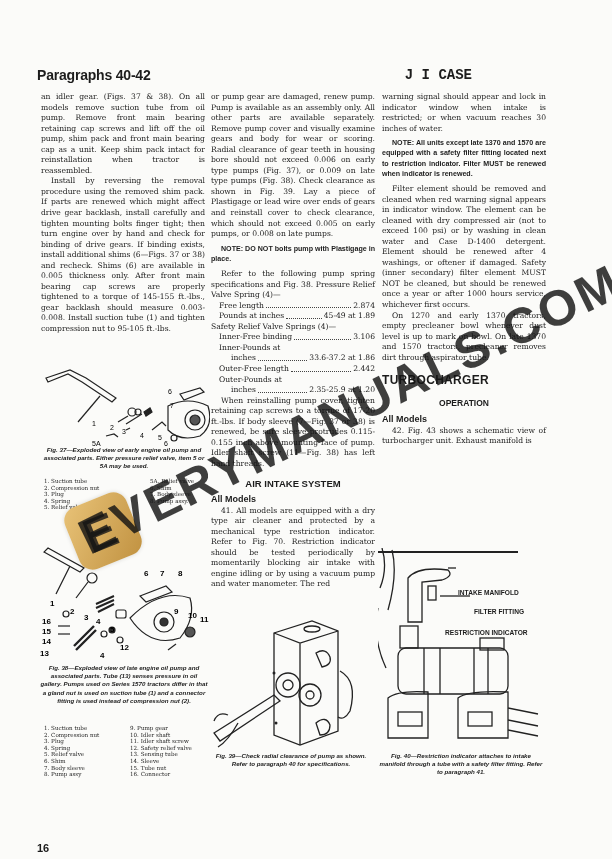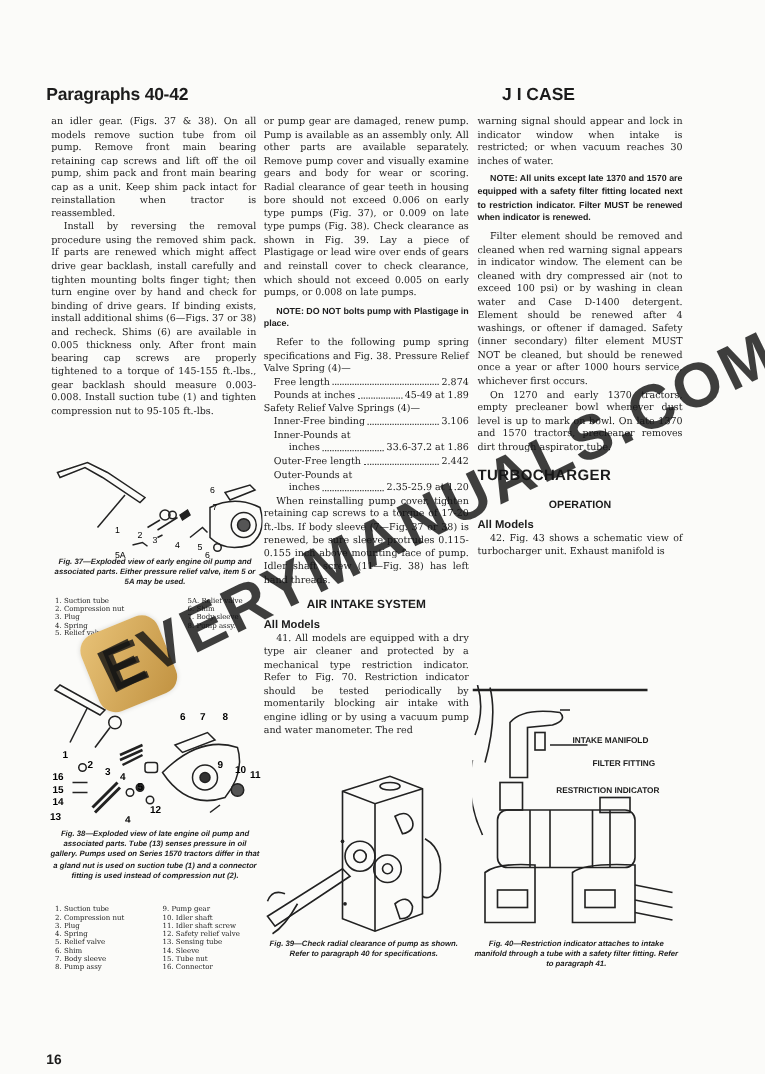--- a/index.html
+++ b/index.html
@@ -2,21 +2,21 @@
 <html><head>
 <meta charset="utf-8">
 <style>
   html, body { margin:0; padding:0; }
   body {
     width:612px; height:859px; background:#fbfbf9; position:relative; overflow:hidden;
     font-family:"DejaVu Serif", serif; color:#1c1c1c;
   }
   .page { position:absolute; left:0; top:0; width:612px; height:859px;margin-top:28px; }
   .hdr-left { position:absolute; left:37px; top:39px; font-family:"Liberation Sans", sans-serif; font-weight:bold; font-size:14px; letter-spacing:-0.2px; }
-  .hdr-right { position:absolute; right:152px; top:39px; font-family:Liberation Sans, sans-serif; font-weight:bold; font-size:14px; }
+  .hdr-right { position:absolute; right:140px; top:39px; font-family:Liberation Mono, monospace; font-weight:bold; font-size:14px; }
   .col { position:absolute; font-size:7.6px; line-height:10.55px; text-align:justify; }
   .col p { margin:0; text-indent:10px; }
   .col p.noind { text-indent:0; }
   .note { font-family:Liberation Sans, sans-serif; font-weight:bold; font-size:7.1px; line-height:10.2px; margin:4px 0 5px 0 !important; text-indent:10px; }
   .spec-row { display:flex; justify-content:center; text-indent:0; }
   .spec-row .lbl { white-space:nowrap; }
   .spec-row .dots { flex:1; border-bottom:1px dotted #444; margin:0 2px 3px 2px; }
   .in1 { padding-left:8px; }
   .in2 { padding-left:20px; }
   .sec-title { font-family:"Liberation Sans", sans-serif; font-weight:bold; text-align:center; }

